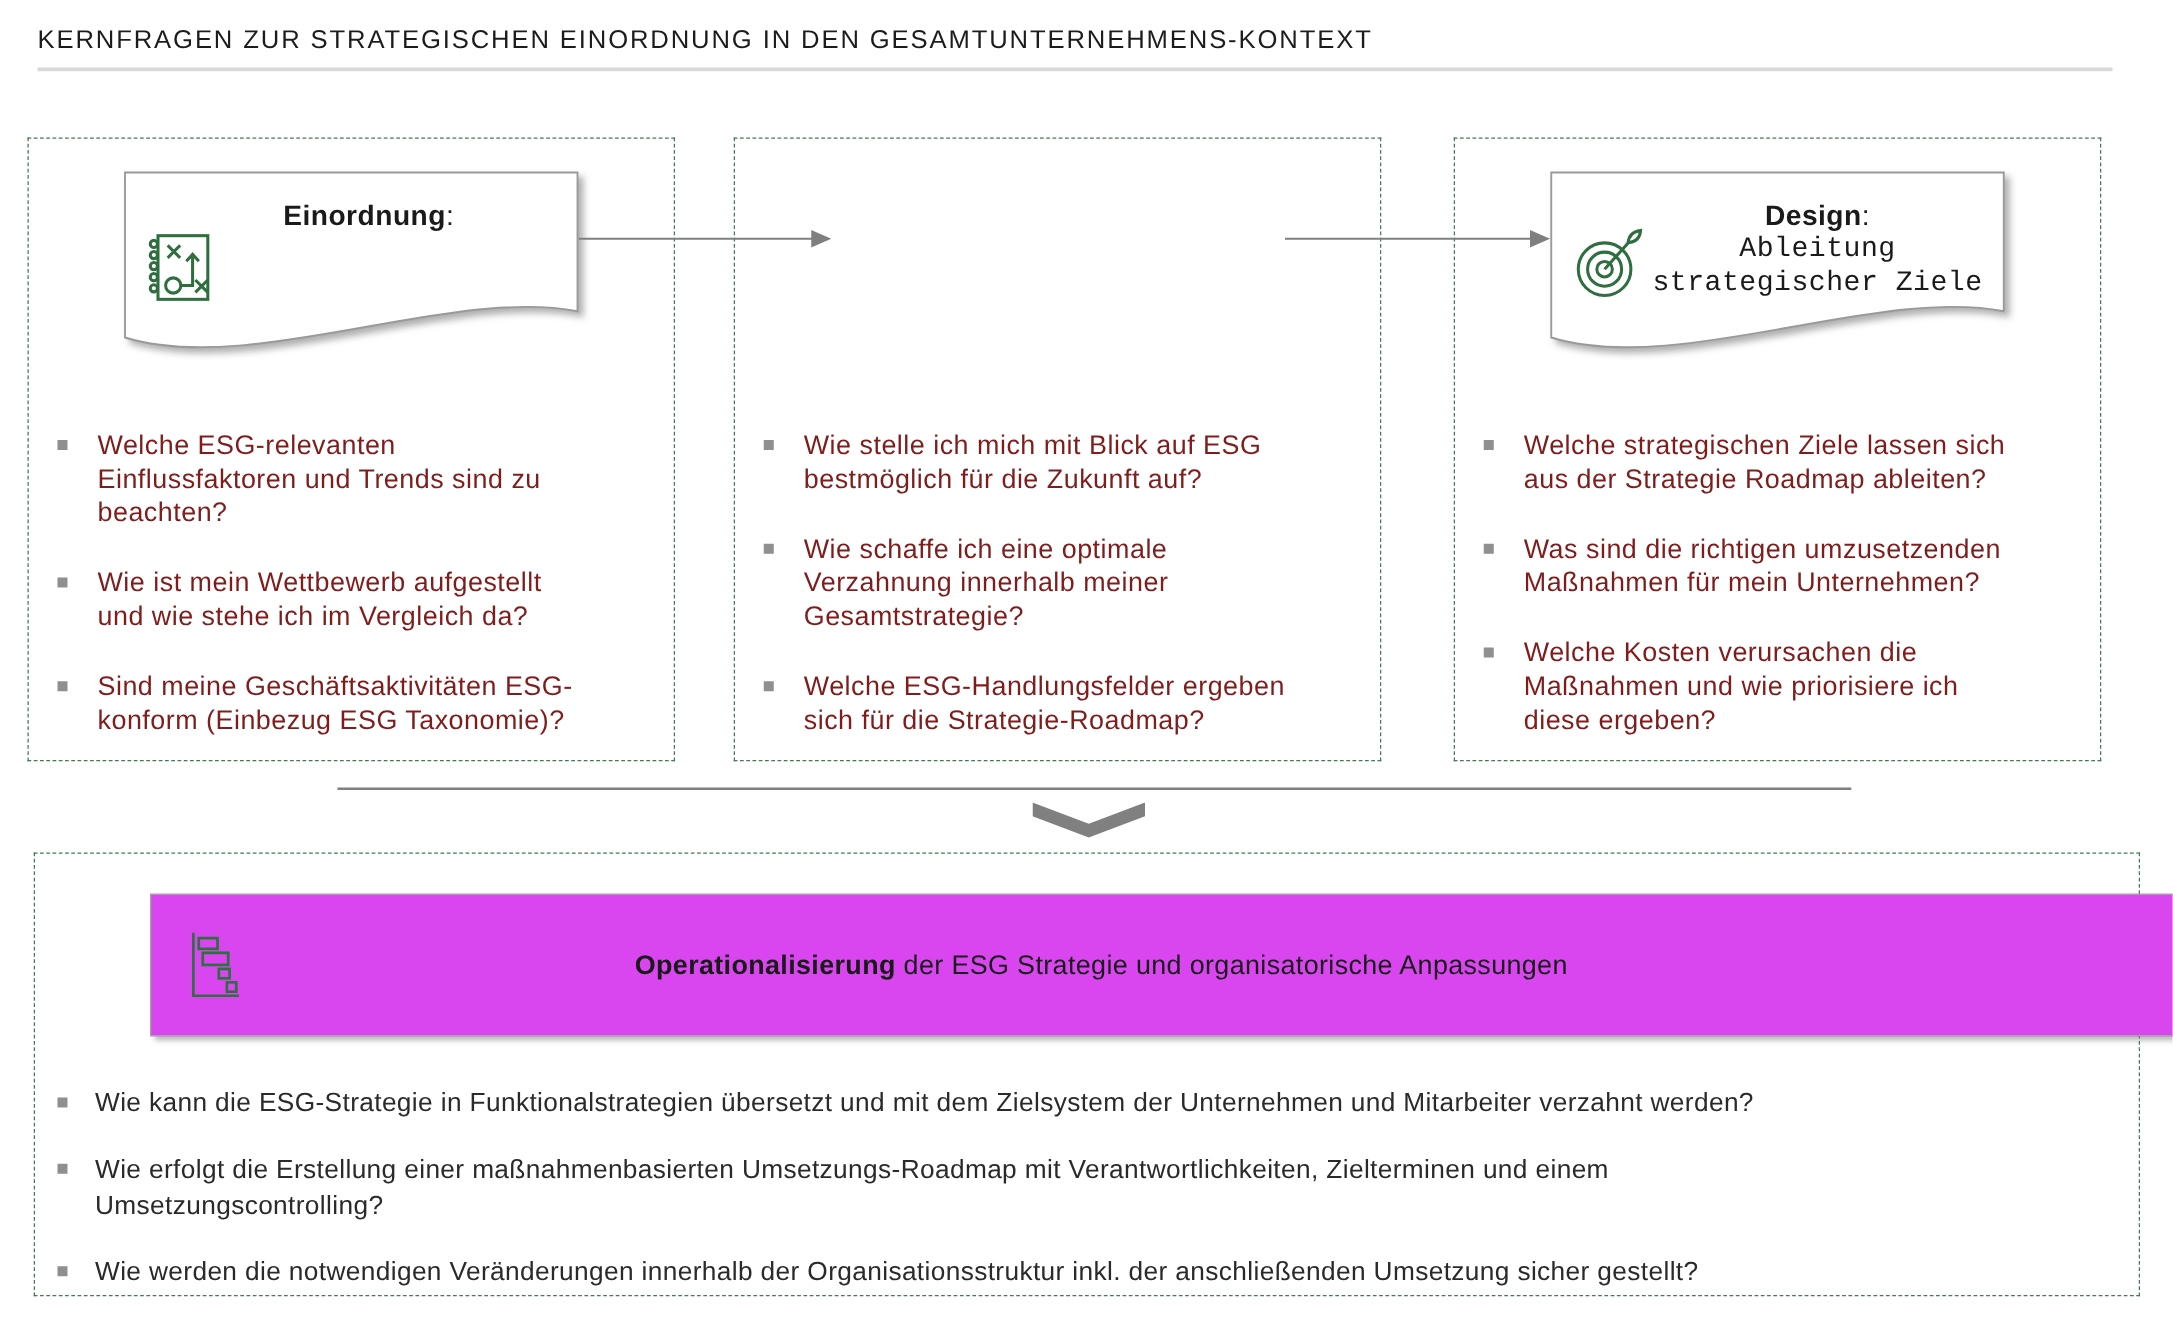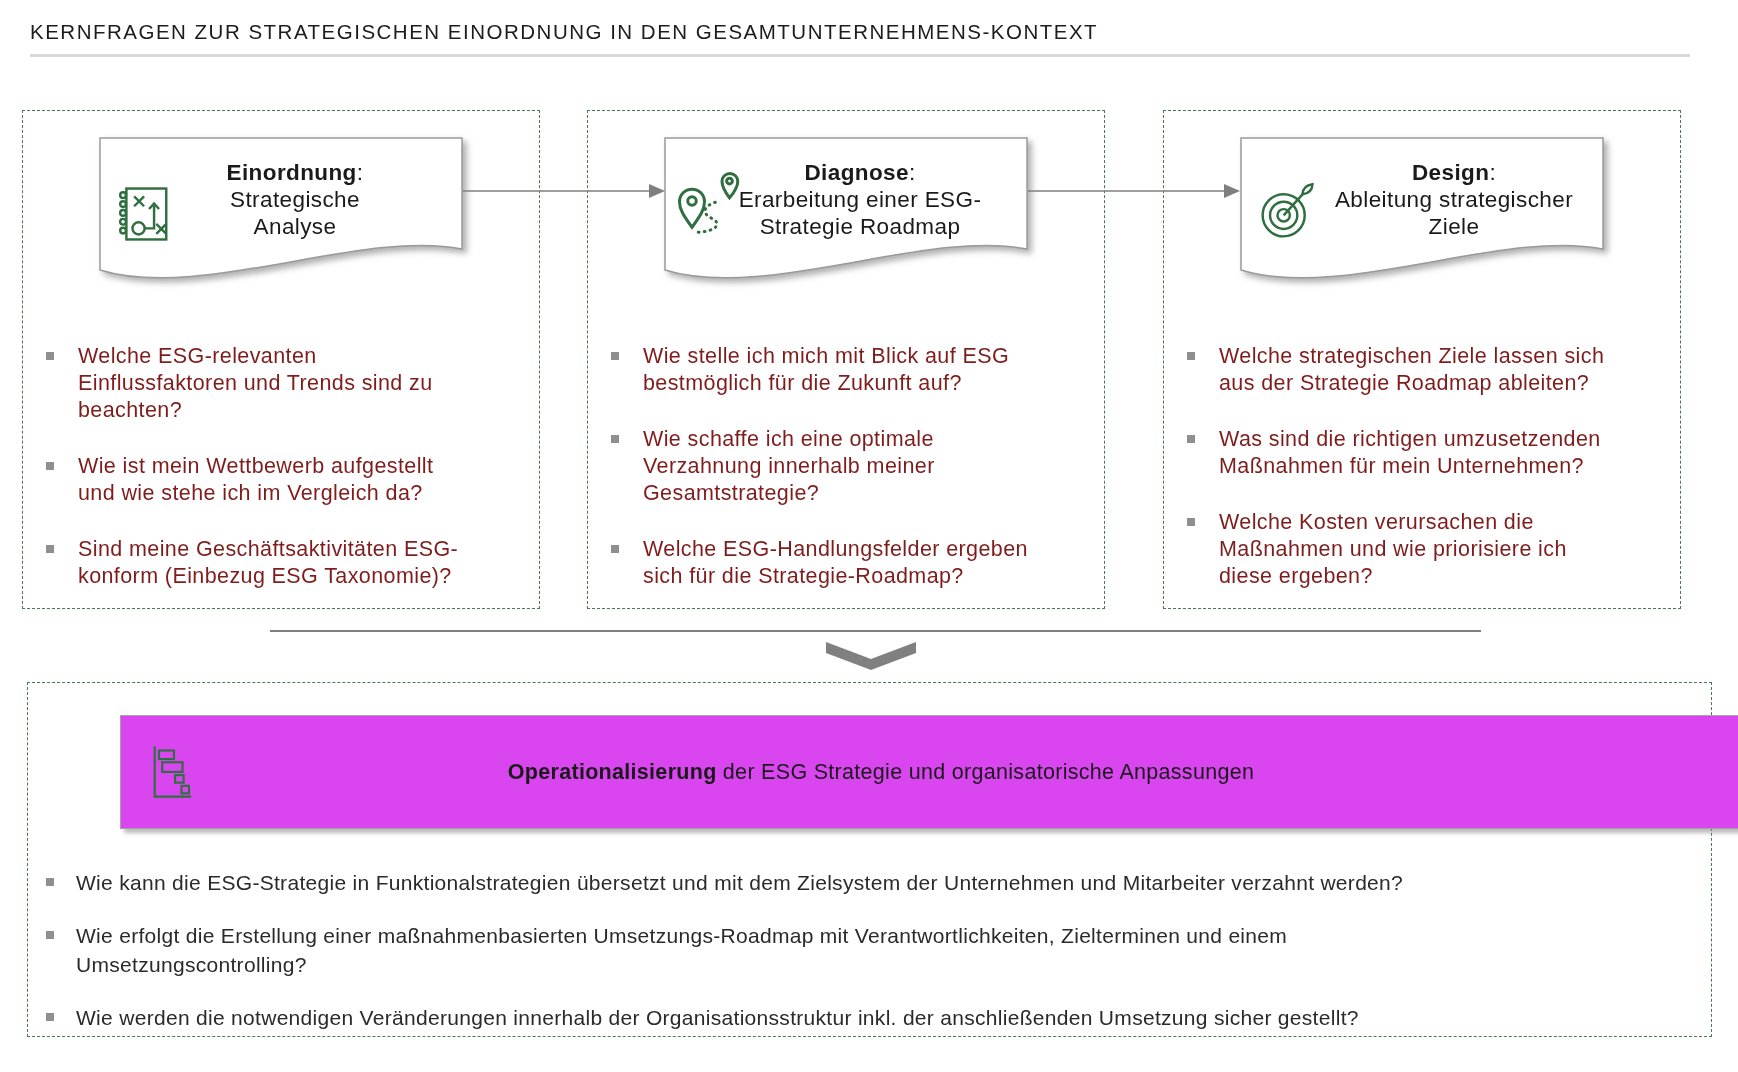--- a/index.html
+++ b/index.html
@@ -16,21 +16,21 @@
   .banner svg.wave { position:absolute; left:0; top:0; width:364px; height:160px; overflow:visible; filter:drop-shadow(4px 4px 3px rgba(110,110,110,0.55)); }
   .banner .icon { position:absolute; }
   .b-text { position:absolute; left:0; top:22px; width:100%; text-align:center; color:#1a1a1a; }
   .col1 .b-text, .col2 .b-text { transform:translateX(14px); }
   .col3 .b-text { transform:translateX(32px); }
   .b-title { font-size:22.5px; line-height:27px; font-weight:bold; letter-spacing:0.4px; }
   .b-title .colon { font-weight:normal; }
   .b-sub { font-size:22.5px; line-height:27px; margin:0 auto; font-weight:normal; letter-spacing:0.4px; }
   .col1 .b-sub { width:175px; }
   .col2 .b-sub { width:280px; }
-  .col3 .b-sub { width:265px; }
+  .col3 .b-sub { width:265px;font-family:Liberation Mono, monospace; }
 
   ul.q { position:absolute; left:0; top:232px; list-style:none; }
   ul.q li { position:relative; padding-left:55px; margin-bottom:29px; font-size:21.5px; line-height:27px; color:#7f1d1d; letter-spacing:0.4px; }
   .col1 ul.q li { padding-right:76px; }
   .col2 ul.q li { padding-right:63px; }
   .col3 ul.q li { padding-right:63px; }
   ul.q li .sq { position:absolute; left:23px; top:9px; width:8px; height:8px; background:#8f8f8f; }
 
   .arrow { position:absolute; top:182px; }
 
@@ -65,47 +65,30 @@
           <circle cx="9" cy="35" r="2.6"></circle>
           <circle cx="9" cy="43" r="2.6"></circle>
         <path d="M19,12 l9,9 M28,12 l-9,9"></path>
         <circle cx="23" cy="41" r="5.5"></circle>
         <path d="M28.5,41 H37 V20"></path>
         <path d="M32.5,23.5 L37,18.5 L41.5,23.5"></path>
         <path d="M39,37 l9,9 M48,37 l-9,9"></path>
       </svg>
       <div class="b-text">
         <div class="b-title"><b>Einordnung</b><span class="colon">:</span></div>
-        <div class="b-sub">Strategische Analyse</div>
       </div>
     </div>
     <ul class="q">
       <li><span class="sq"></span><span>Welche ESG-relevanten Einflussfaktoren und Trends sind zu beachten?</span></li>
       <li><span class="sq"></span><span>Wie ist mein Wettbewerb aufgestellt und wie stehe ich im Vergleich da?</span></li>
       <li><span class="sq"></span><span>Sind meine Geschäftsaktivitäten ESG-konform (Einbezug ESG Taxonomie)?</span></li>
     </ul>
   </div>
 
   <div class="col col2">
-    <div class="banner">
-      <svg class="wave" viewBox="0 0 364 160">
-        <path d="M1,1 H363 V112 C262,92 102,164 1,133 Z" fill="#ffffff" stroke="#9a9a9a" stroke-width="1.5"></path>
-      </svg>
-      <svg class="icon" style="left:8px; top:28px;" width="80" height="82" viewBox="0 0 64 62" fill="none" stroke="#2F6E3F" stroke-width="2.4">
-        <path d="M16,48 C9,38.5 6,33.5 6,27.5 a10,10 0 1 1 20,0 c0,6 -3,11 -10,20.5 Z"></path>
-        <circle cx="16" cy="27" r="3.4"></circle>
-        <path d="M46,24.5 C41.6,18.5 40,15 40,11.3 a6.3,6.3 0 1 1 12.6,0 c0,3.7 -1.6,7.2 -6.6,13.2 Z"></path>
-        <circle cx="46" cy="11" r="2.3"></circle>
-        <path d="M21,52 C36,51 40,45 32,41 C22,36 26,30 38,27" stroke-dasharray="0.6 4.2" stroke-linecap="round"></path>
-      </svg>
-      <div class="b-text">
-        <div class="b-title"><b>Diagnose</b><span class="colon">:</span></div>
-        <div class="b-sub">Erarbeitung einer ESG-Strategie Roadmap</div>
-      </div>
-    </div>
     <ul class="q">
       <li><span class="sq"></span><span>Wie stelle ich mich mit Blick auf ESG bestmöglich für die Zukunft auf?</span></li>
       <li><span class="sq"></span><span>Wie schaffe ich eine optimale Verzahnung innerhalb meiner Gesamtstrategie?</span></li>
       <li><span class="sq"></span><span>Welche ESG-Handlungsfelder ergeben sich für die Strategie-Roadmap?</span></li>
     </ul>
   </div>
 
   <div class="col col3">
     <div class="banner">
       <svg class="wave" viewBox="0 0 364 160">

